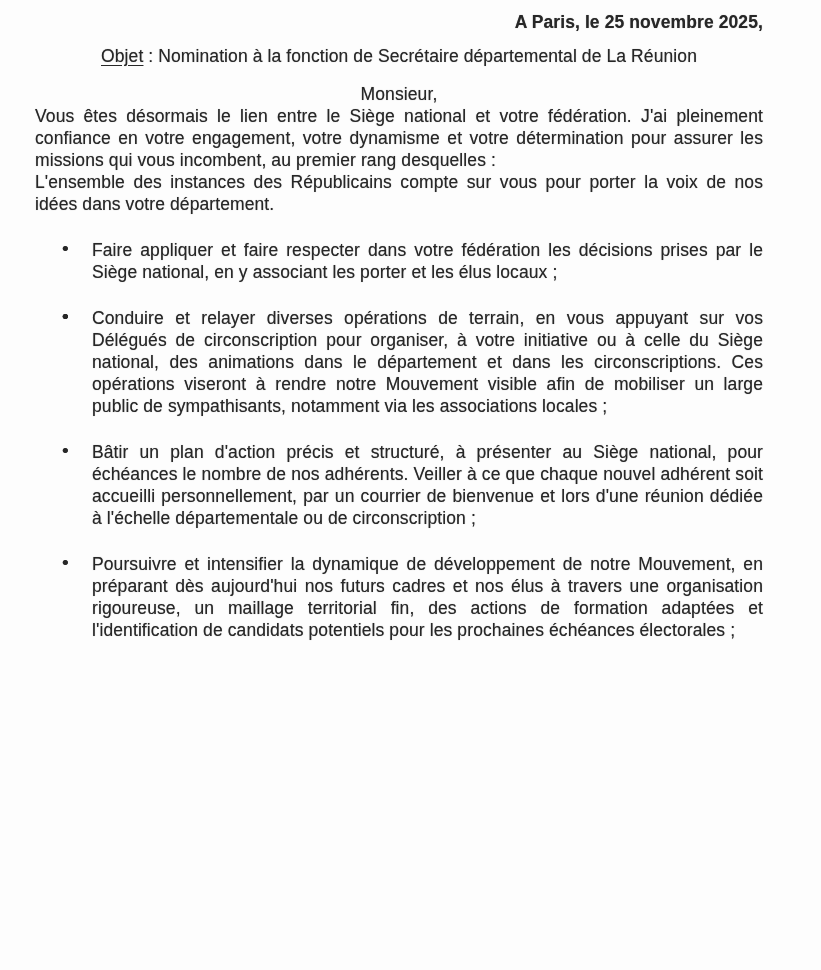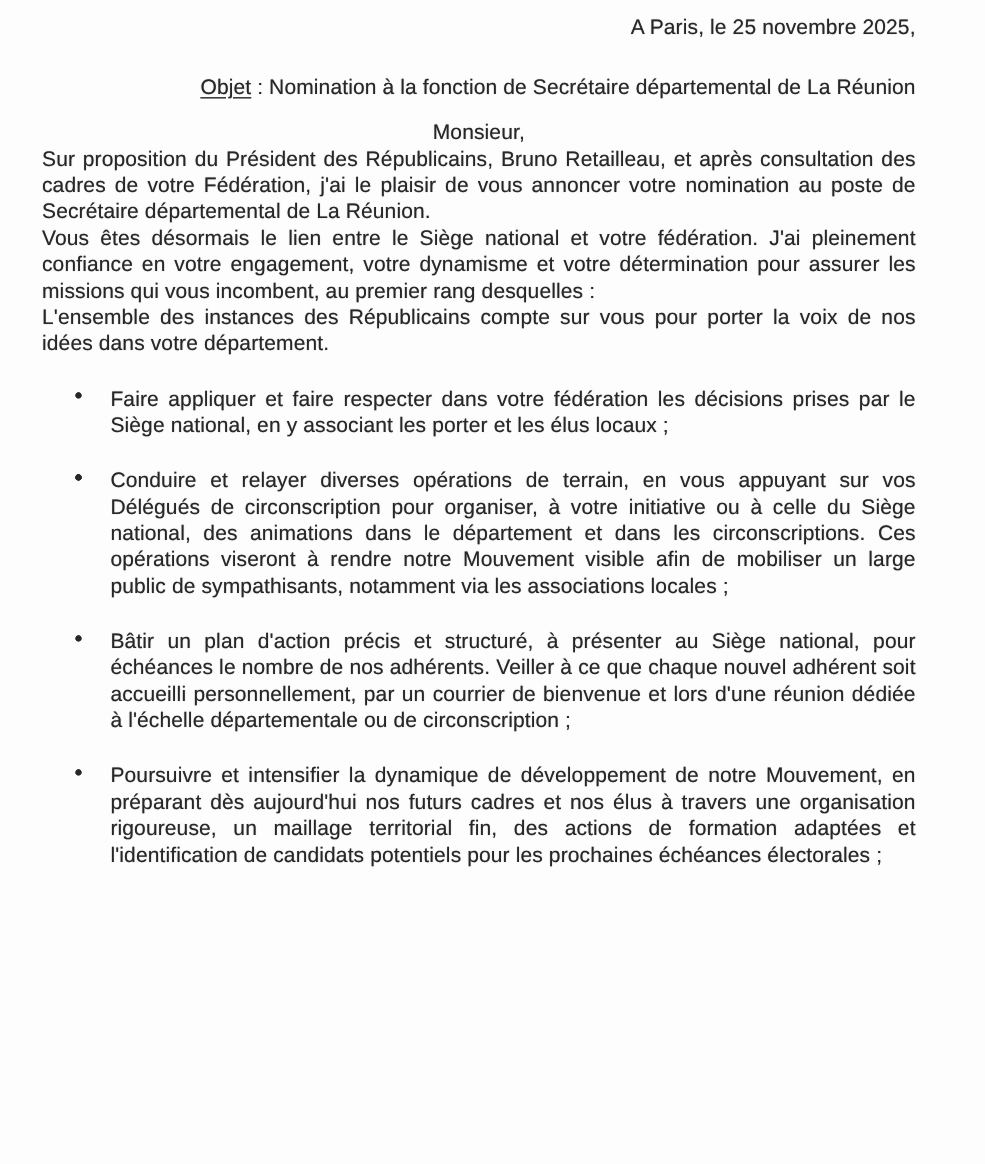--- a/index.html
+++ b/index.html
@@ -18,24 +18,25 @@
     font-family: "Liberation Sans", "DejaVu Sans", sans-serif;
     font-size: 17.5px;
     line-height: 22px;
     color: #272727;
     
     text-shadow: 0 0 0.8px rgba(39, 39, 39, 0.55);
     letter-spacing: 0.1px;
   }
   .dateline {
     text-align: right;
+    font-weight: bold;
   }
   .subject {
-    margin-top: 28px;
-    text-align: right;
+    margin-top: 12px;
+    text-align: center;
   }
   .subject-label {
     text-decoration: underline;
     text-underline-offset: 3px;
   }
   .salutation {
     margin-top: 16px;
     text-align: center;
   }
   p.para {
@@ -70,21 +71,20 @@
 <body>
 
 <div class="page">
 
   <div class="dateline">A Paris, le 25 novembre 2025,</div>
 
   <div class="subject"><span class="subject-label">Objet</span><span> : Nomination à la fonction de Secrétaire départemental de La Réunion</span></div>
 
   <div class="salutation">Monsieur,</div>
 
-  <p class="para para-1">Sur proposition du Président des Républicains, Bruno Retailleau, et après consultation des cadres de votre Fédération, j'ai le plaisir de vous annoncer votre nomination au poste de Secrétaire départemental de La Réunion.</p>
 
   <p class="para para-3">Vous êtes désormais le lien entre le Siège national et votre fédération. J'ai pleinement confiance en votre engagement, votre dynamisme et votre détermination pour assurer les missions qui vous incombent, au premier rang desquelles :</p>
 
   <p class="para para-2">L'ensemble des instances des Républicains compte sur vous pour porter la voix de nos idées dans votre département.</p>
 
   <ul class="bullets">
     <li>
       <span class="marker">•</span>
       <span>Faire appliquer et faire respecter dans votre fédération les décisions prises par le Siège national, en y associant les porter et les élus locaux ;</span>
     </li>

